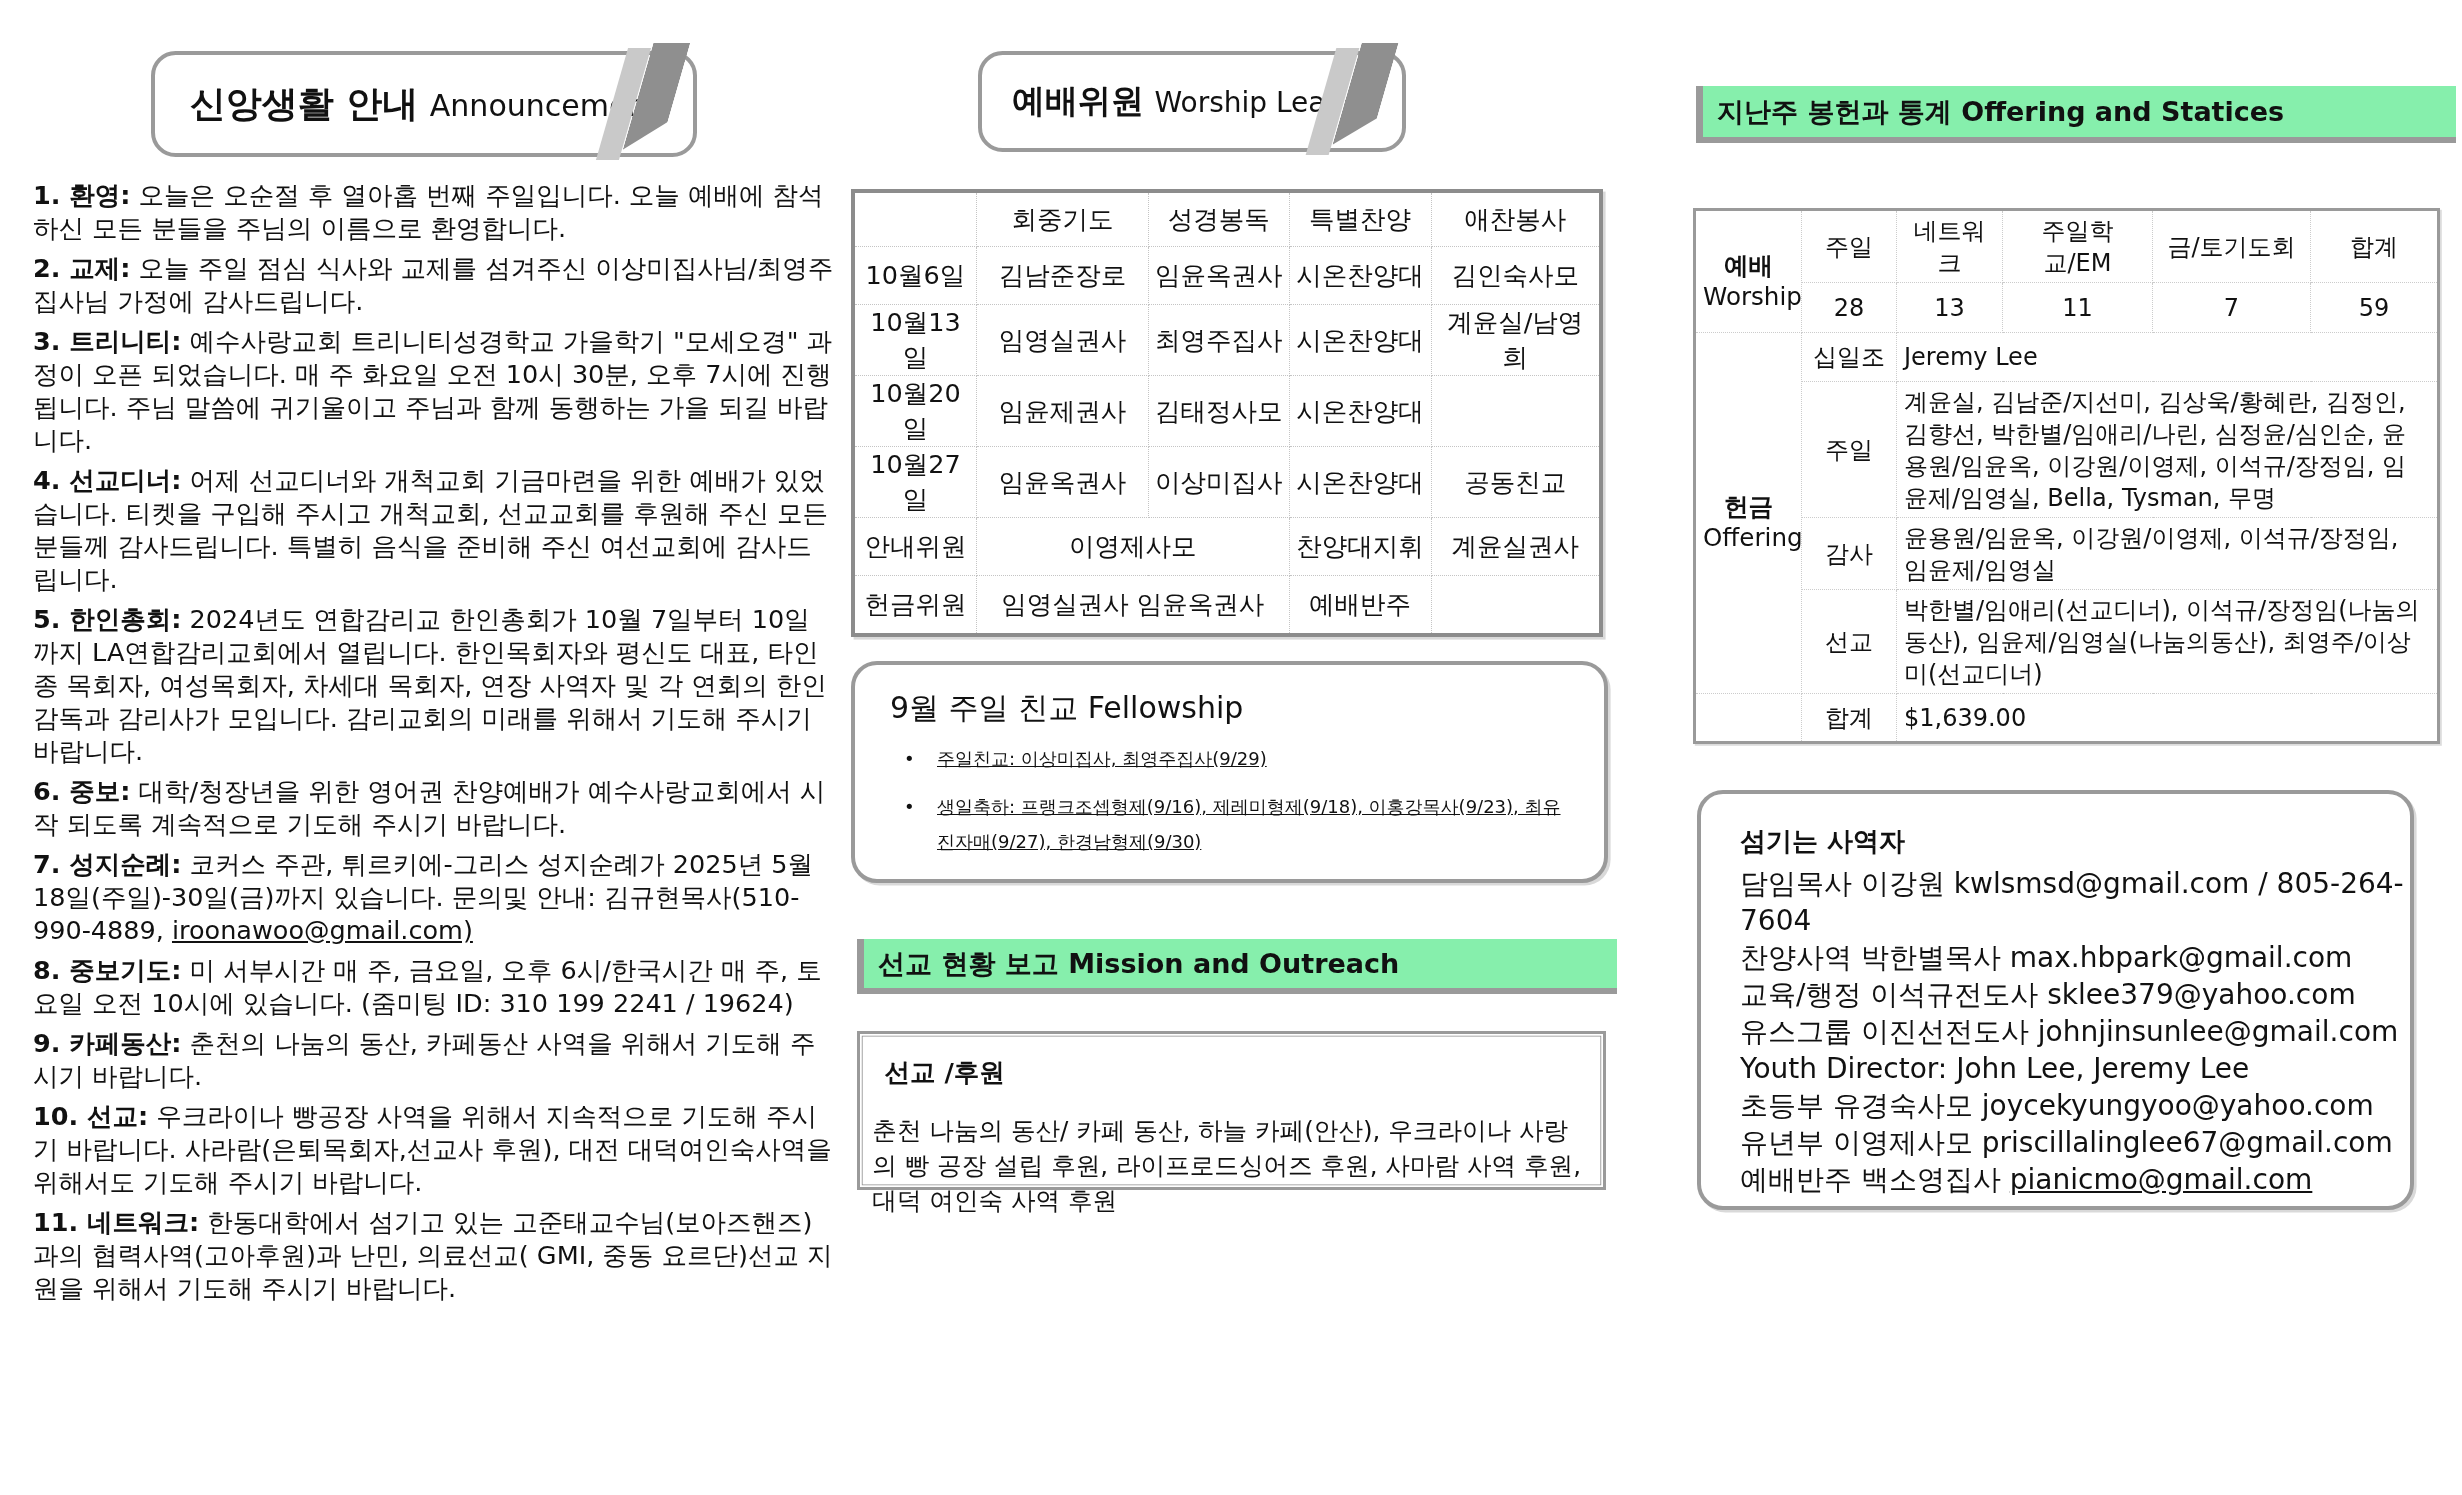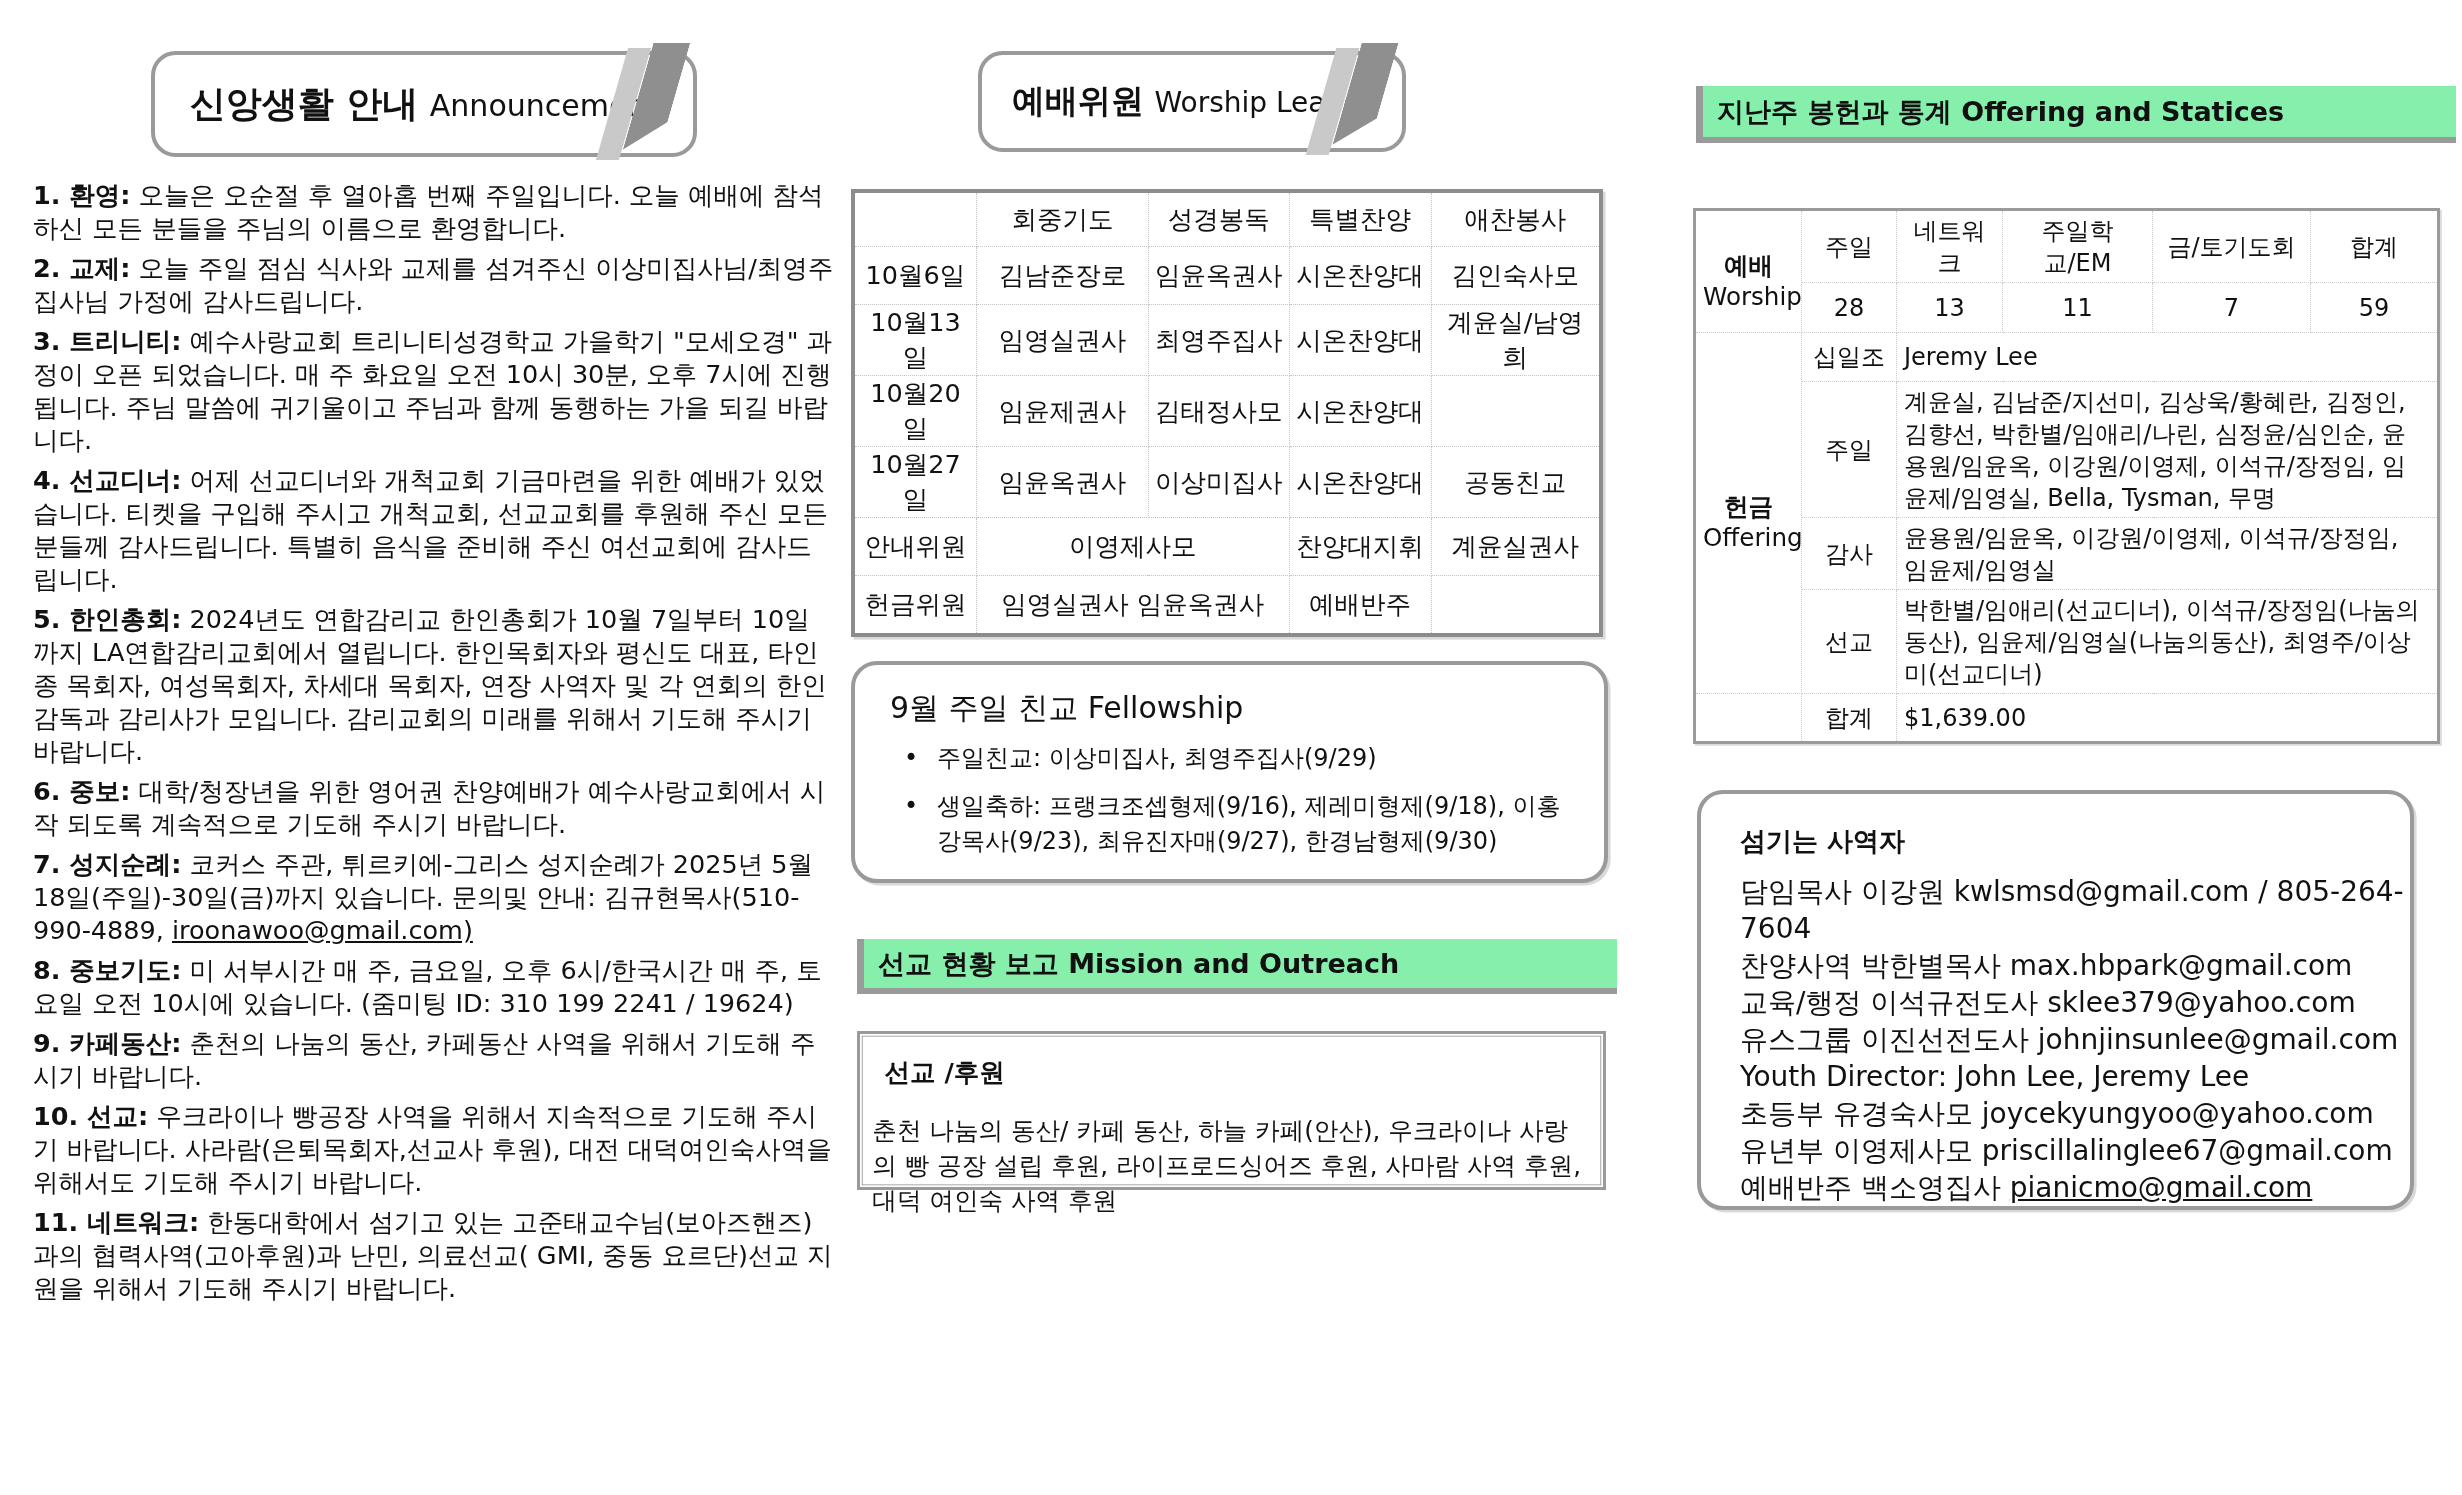--- a/index.html
+++ b/index.html
@@ -29,22 +29,22 @@
   #worship-table th,#worship-table td{border:0.9px dotted #c4c4c4;text-align:center;vertical-align:middle;
                  font-size:25.5px;padding:0 3.5px;overflow:hidden;}
   #worship-table th{font-weight:normal;height:53px;}
   #worship-table td{height:57px;font-weight:normal;}
 
   
   #fellowship-box{position:absolute;left:851px;top:661px;width:749px;height:214px;
                   border:4.4px solid #9a9a9a;border-radius:26px;background:#fff;box-shadow:2.6px 2.6px 0 #d9d9d9;}
   #fellowship-title{font-size:30px;font-weight:normal;margin:23px 0 12.3px 35px;}
   #fellowship-list{margin:0 26px 0 49px;padding:0;list-style:none;}
-  #fellowship-list li{font-size:24px;line-height:35px;margin-bottom:12.3px;
-                      padding-left:33px;text-indent:-33px;}
+  #fellowship-list li{font-size:18px;line-height:35px;margin-bottom:12.3px;
+                      padding-left:33px;text-indent:-33px;text-decoration:underline;}
   .bullet{display:inline-block;width:33px;text-indent:0;}
 
   
   .bar-header{position:absolute;border-left:7px solid #9a9a9a;border-bottom:6.2px solid #9a9a9a;
               display:flex;align-items:center;padding-left:14px;font-size:27px;font-weight:bold;background:#86efac;}
 
   
   #mission-box{position:absolute;left:857px;top:1031px;width:743px;height:153px;
                border:3.5px solid #9a9a9a;box-shadow:inset 0 0 0 1.8px #fff, inset 0 0 0 2.6px #8c8c8c;background:#fff;}
   #mission-box-title{font-size:25.5px;font-weight:bold;margin:21px 0 0 24.6px;}
@@ -60,21 +60,21 @@
   #offering-table .group-en{font-weight:normal;font-size:24.6px;display:block;}
   #offering-table th{font-weight:normal;text-align:center;height:42px;}
   #offering-table td.val{text-align:center;height:42px;}
   #offering-table td.sub{text-align:center;}
   #offering-table td.names{text-align:left;line-height:32px;}
 
   
   #ministry-box{position:absolute;left:1697px;top:790px;width:717px;height:420px;
                 border:4.4px solid #9a9a9a;border-radius:26px;background:#fff;box-shadow:2.6px 2.6px 0 #d9d9d9;
                 padding:30px 0 0 39px;box-sizing:border-box;}
-  #ministry-title{font-size:26px;font-weight:bold;margin-bottom:14px;}
+  #ministry-title{font-size:26px;font-weight:bold;margin-bottom:6px;}
   .ministry-line{font-size:28px;line-height:37px;}
   .ministry-link{text-decoration:underline;color:#111;}
 </style>
 </head>
 <body>
 
 <div id="page">
 
   <div class="title-box" style="left:151px;top:51px;width:538px;height:98px;">
     <span style="font-size:36px;">

